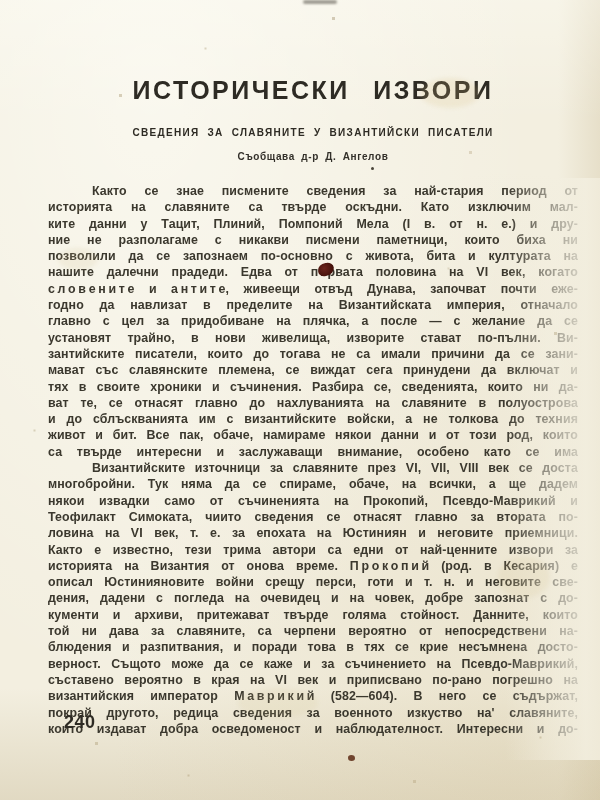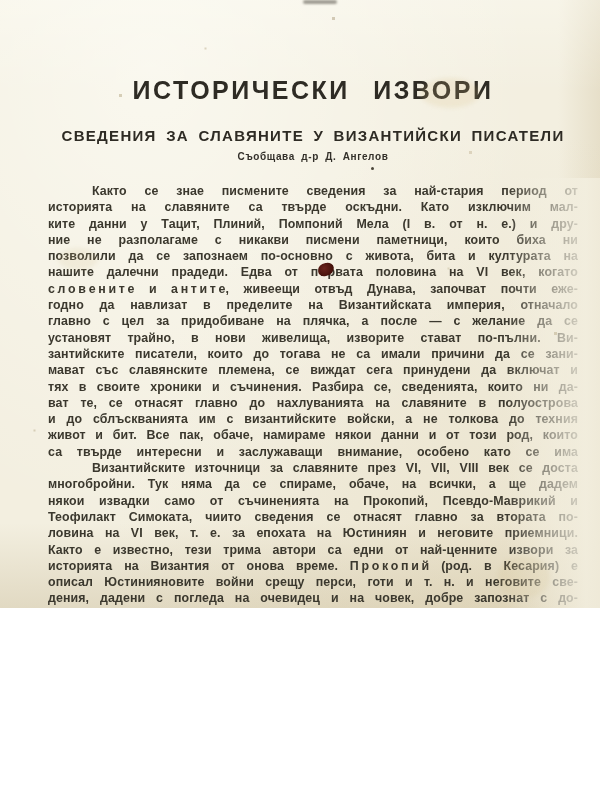--- a/index.html
+++ b/index.html
@@ -1,30 +1,30 @@
 <!DOCTYPE html>
 <html><head>
 <meta charset="utf-8">
 <style>
   html,body{margin:0;padding:0;}
   .page{
     position:relative;
-    width:600px;height:608px;
+    width:600px;height:800px;
     overflow:hidden;
     background-color:#f3efe0;
     background-image:
       radial-gradient(ellipse at 25% 12%, rgba(255,255,250,0.55), rgba(255,255,250,0) 60%),
       radial-gradient(ellipse at 85% 95%, rgba(212,196,156,0.28), rgba(212,196,156,0) 55%),
       linear-gradient(to bottom, rgba(255,255,248,0.35), rgba(0,0,0,0) 15%, rgba(0,0,0,0) 86%, rgba(184,167,126,0.30) 100%),
       linear-gradient(to right, rgba(0,0,0,0) 93%, rgba(198,182,142,0.28) 100%);
     font-family:"Liberation Sans", sans-serif;
   }
   .hdr{position:absolute;left:48px;width:530px;text-align:center;color:#2e2b24;}
   .title{top:76px;font-size:25px;font-weight:700;letter-spacing:2.5px;word-spacing:14px;}
-  .subtitle{top:127px;font-size:15px;font-weight:700;letter-spacing:1.3px;word-spacing:4px;}
+  .subtitle{top:127px;font-size:10px;font-weight:700;letter-spacing:1.3px;word-spacing:4px;}
   .byline{top:151px;font-size:10px;font-weight:700;letter-spacing:0.6px;word-spacing:3px;color:#33302a;}
   .body-text{position:absolute;left:48px;top:183px;width:530px;color:#3b382e;}
   .ln{
     height:16.3px;line-height:16.3px;font-size:12.4px;font-weight:700;
     letter-spacing:0.1px;overflow:hidden;
     text-align:justify;text-align-last:justify;
   }
   .ln.indent{text-indent:44px;}
   .ln.end{text-align-last:left;}
   .page-number{position:absolute;left:64px;top:712px;font-size:18px;font-weight:700;color:#2e2b24;letter-spacing:0.5px;}

